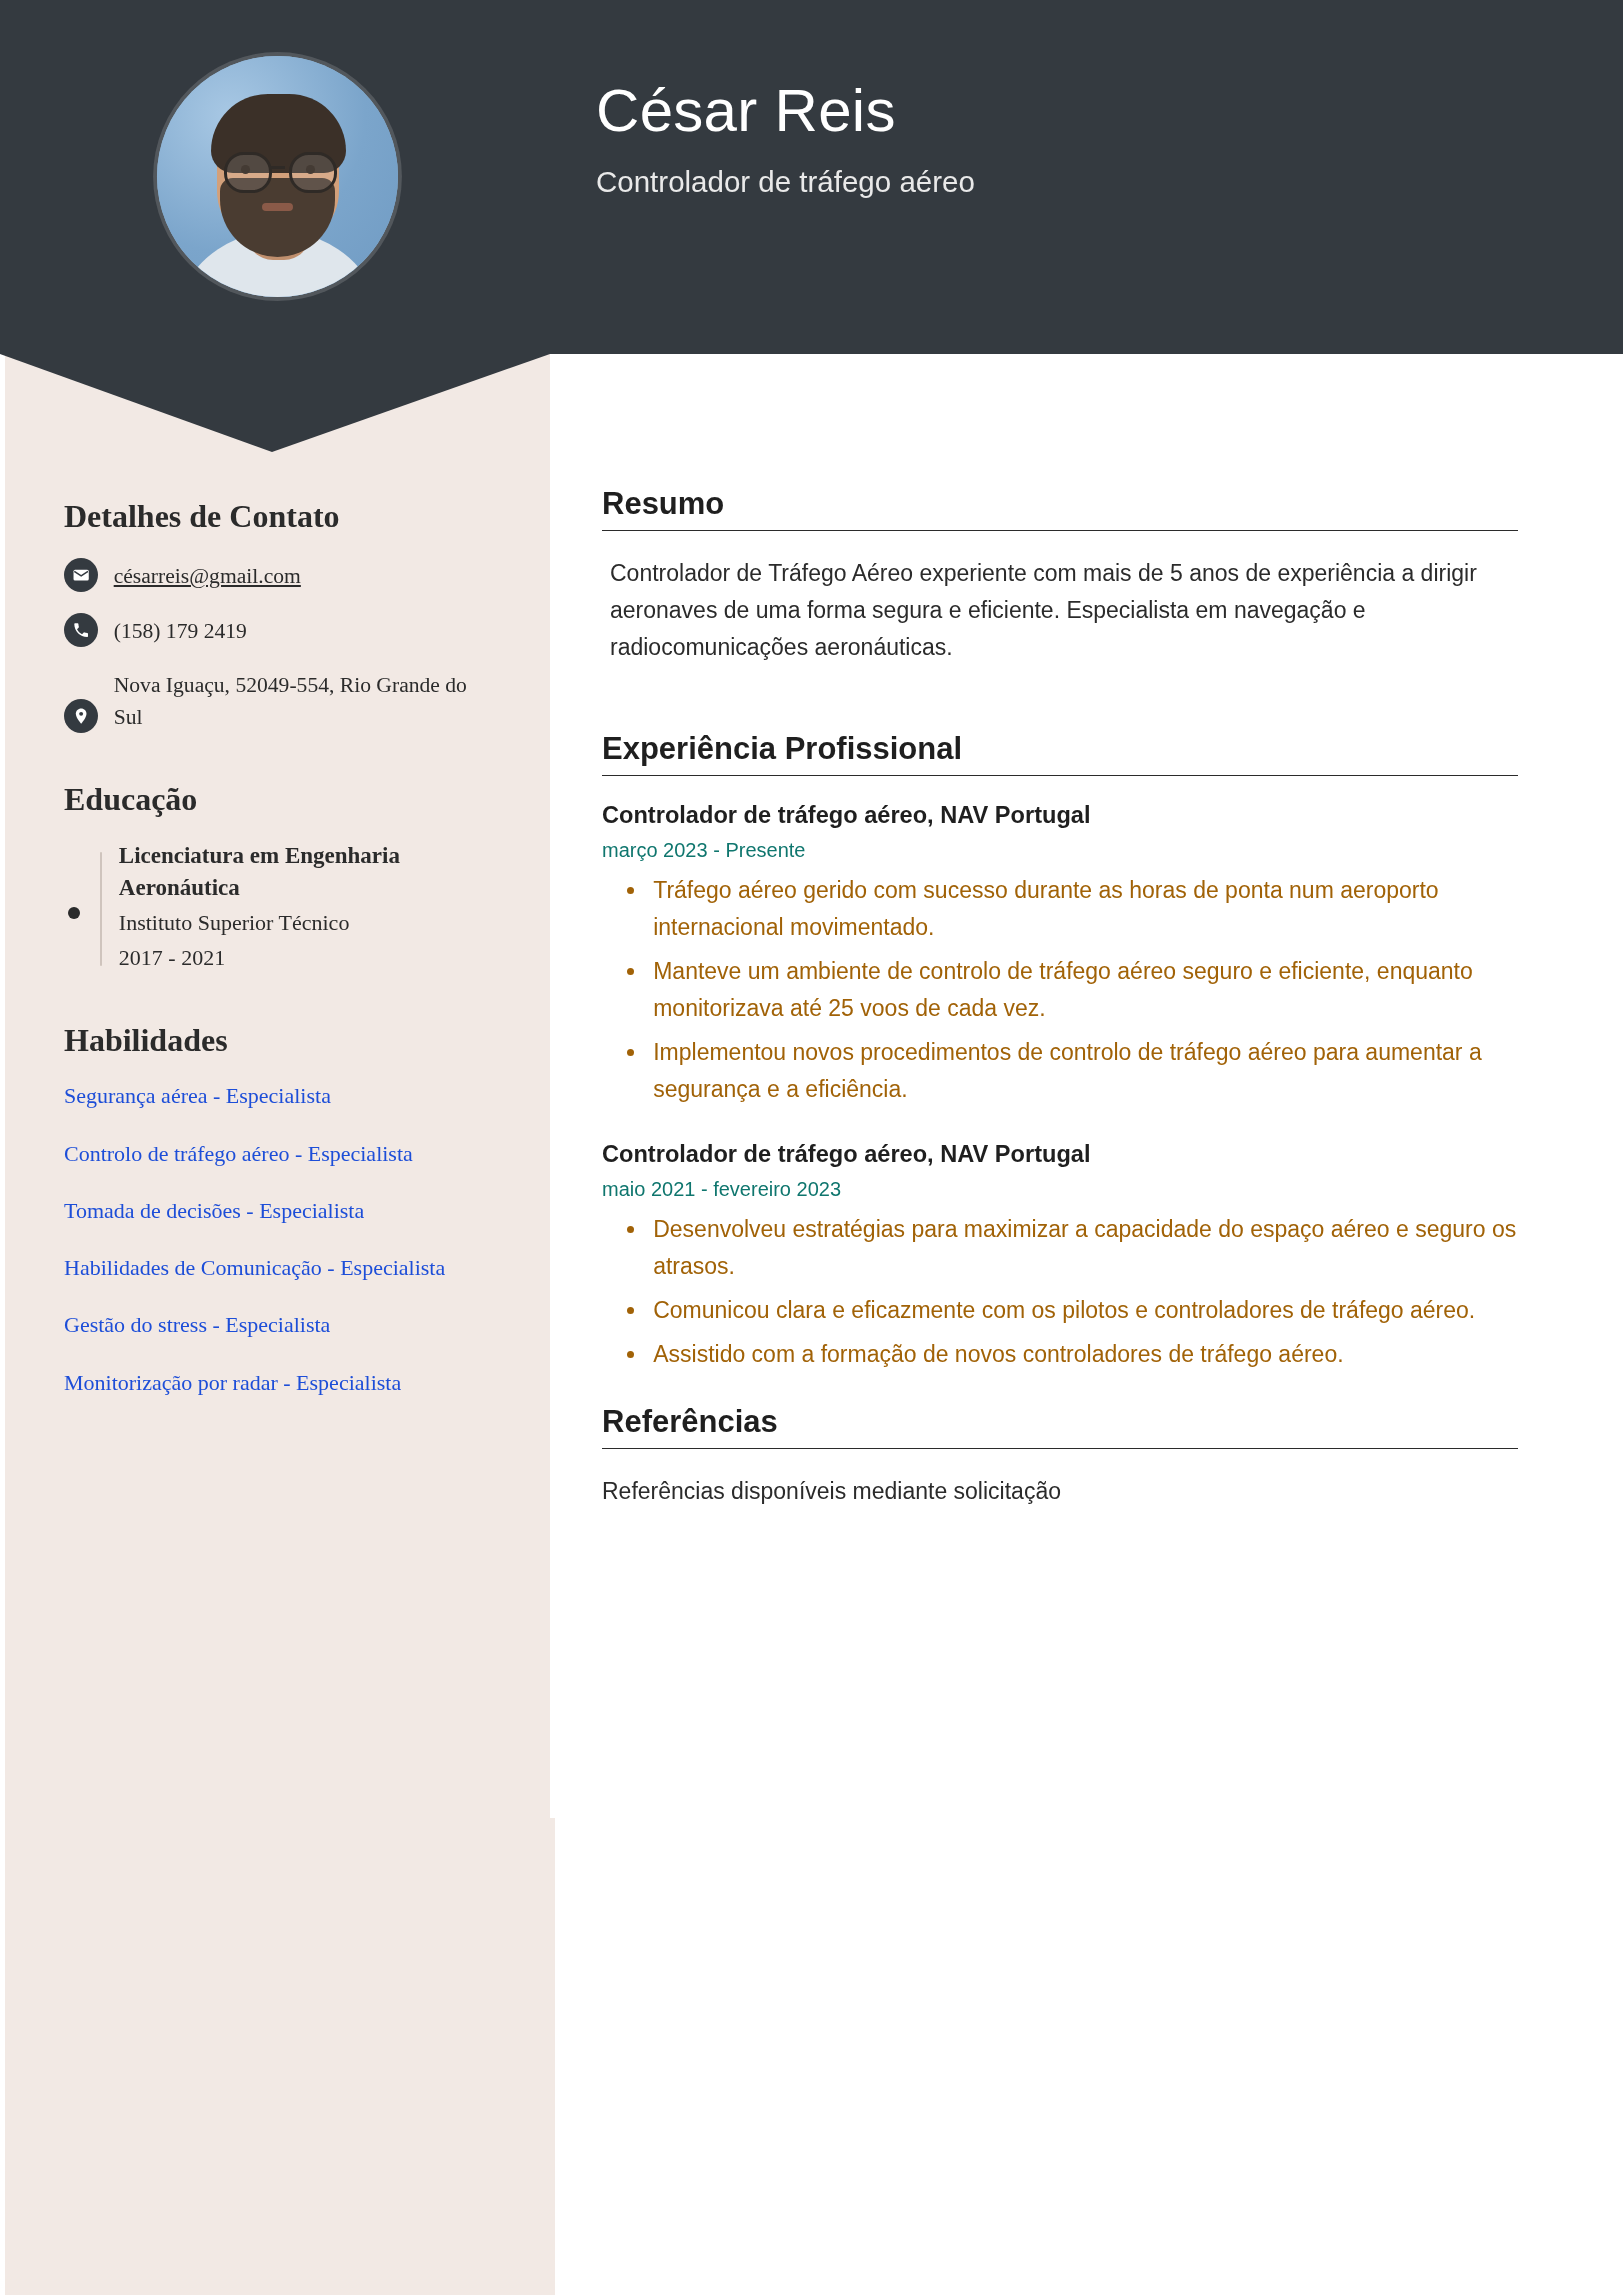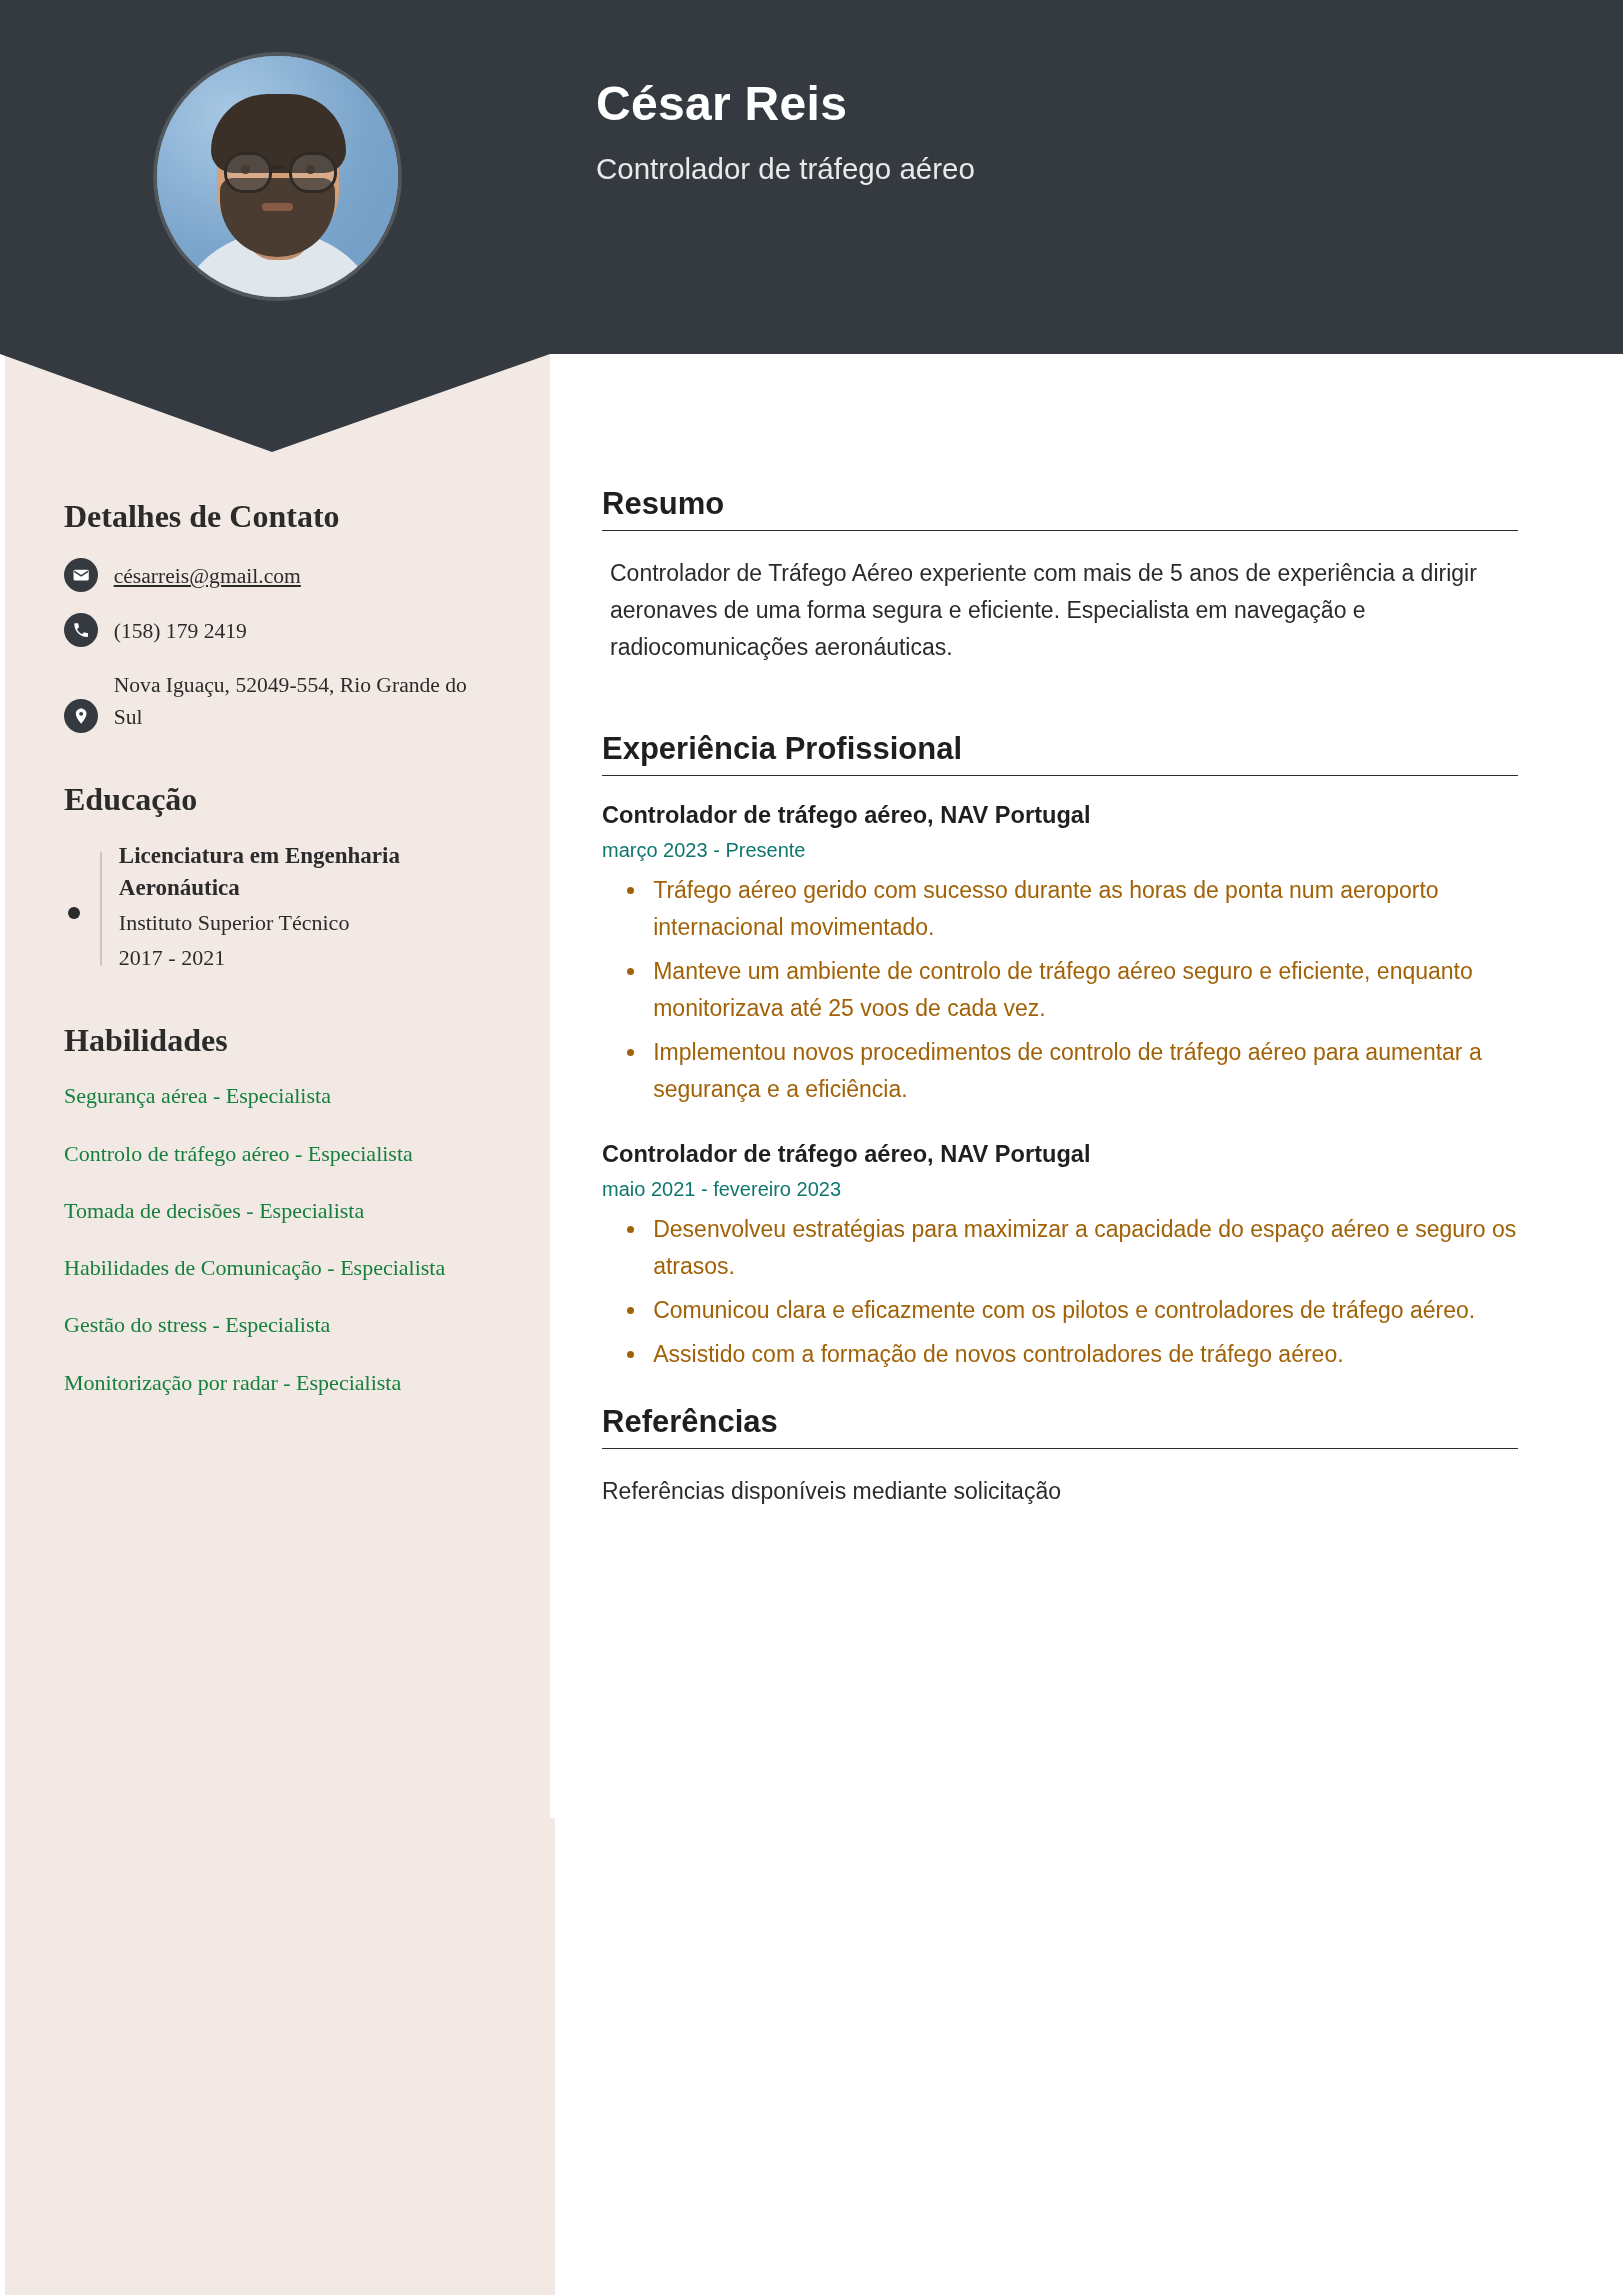--- a/index.html
+++ b/index.html
@@ -129,22 +129,22 @@
   .av-eye.l { left: 50%; margin-left: -37px; }
   .av-eye.r { left: 50%; margin-left: 28px; }
 
   .header-text {
     position: absolute;
     left: 596px;
     top: 79px;
     z-index: 5;
   }
   .name {
-    font-size: 48px;
-    font-weight: 700;
+    font-size: 60px;
+    font-weight: 400;
     color: #ffffff;
     letter-spacing: 0.3px;
     line-height: 1.05;
     margin: 0;
   }
   .job-title {
     font-size: 29.5px;
     font-weight: 400;
     color: #e9e9e9;
     margin: 22px 0 0 0;
@@ -236,21 +236,21 @@
     font-weight: 400;
     line-height: 1.42;
     margin: 3.9px 0 0 0;
     color: #2b2b2b;
   }
 
   .skill {
     font-size: 22px;
     line-height: 1.42;
     margin: 0 0 26px 0;
-    color: #15803d;
+    color: #1d4ed8;
   }
 
   
   .right-col {
     position: absolute;
     left: 550px;
     top: 354px;
     width: 1073px;
     height: 1464px;
     background: #ffffff;

